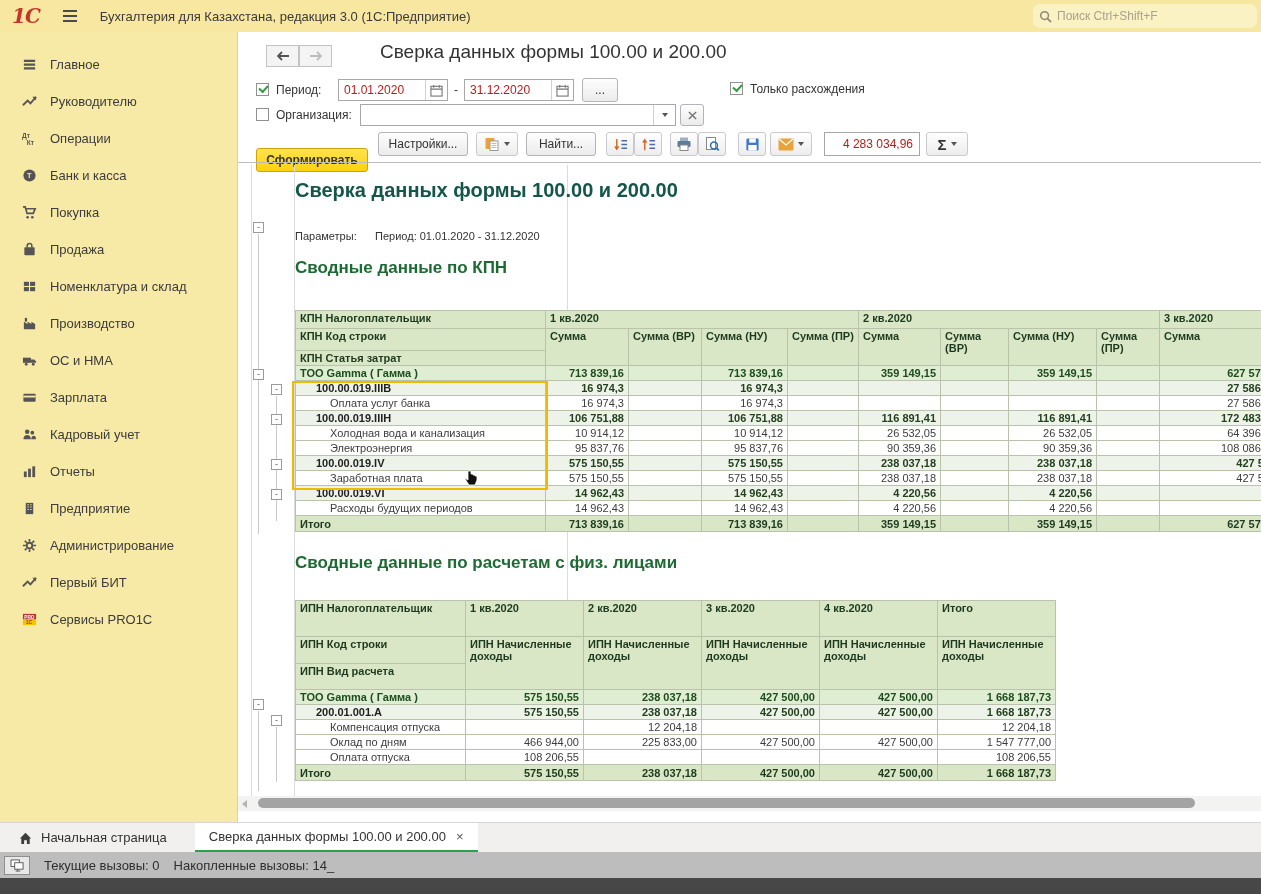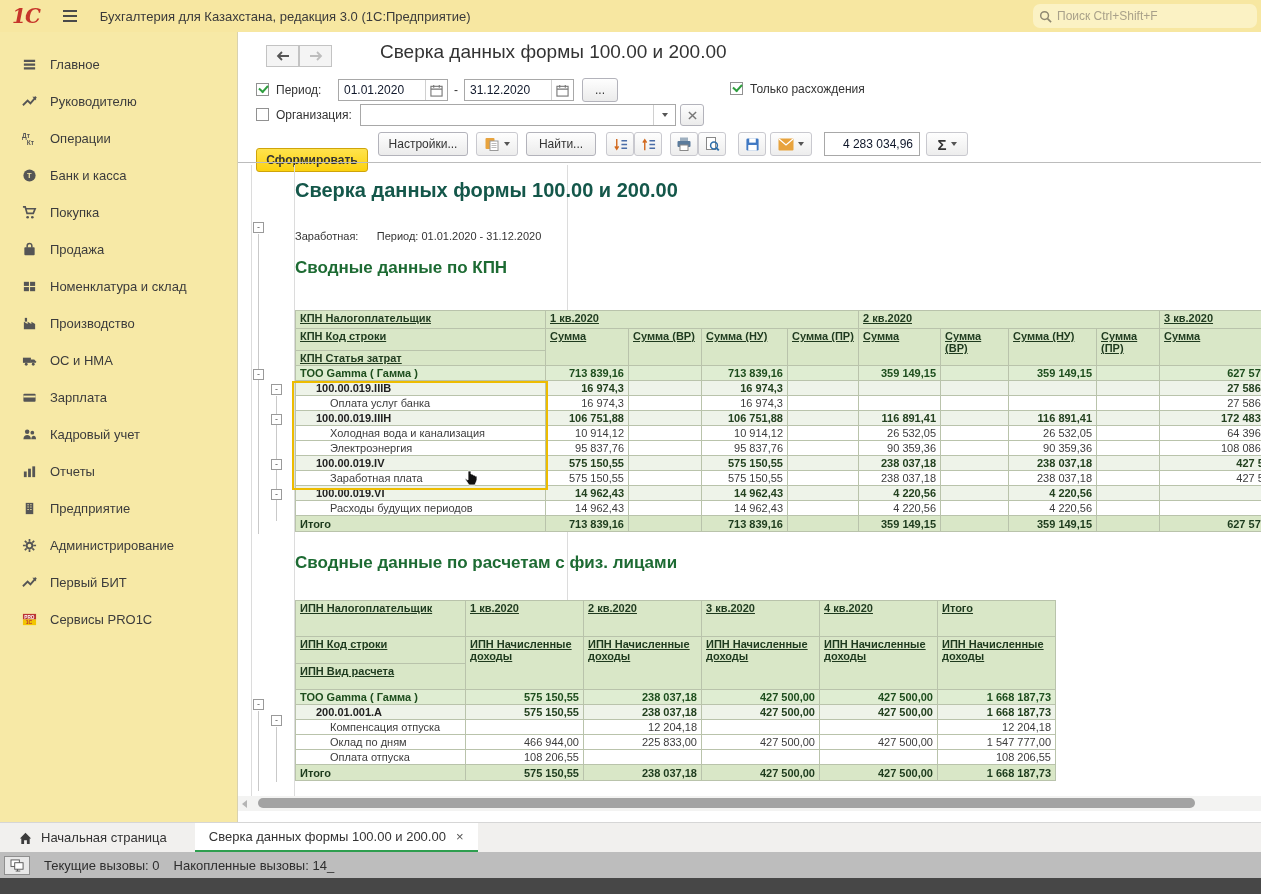--- a/index.html
+++ b/index.html
@@ -29,21 +29,21 @@
 
   
   .navbtn { position:absolute; width:33px; height:22px; border:1px solid #c3c3c3; background:#f4f4f4;
     display:flex; align-items:center; justify-content:center; }
   .page-title { position:absolute; left:142px; top:9px; font-size:19px; color:#333; }
   .cb { display:inline-block; width:13px; height:13px; border:1px solid #919191; background:#fff;
     position:relative; vertical-align:middle; }
   .cb.checked::after { content:""; position:absolute; left:2px; top:1px; width:7px; height:4px;
     border-left:2px solid #2e9e3f; border-bottom:2px solid #2e9e3f; transform:rotate(-48deg); }
   .flabel { font-size:12px; color:#333; }
-  .tinput { height:22px; border:1px solid #a8a8a8; background:#fff; font-size:12px; color:#0f172a;
+  .tinput { height:22px; border:1px solid #a8a8a8; background:#fff; font-size:12px; color:#b91c1c;
     display:flex; align-items:center; padding-left:5px; }
   .sq-btn { width:22px; height:20px; border-left:1px solid #d0d0d0; display:flex;
     align-items:center; justify-content:center; }
   .btn { position:absolute; height:24px; border:1px solid #b3b3bb; border-radius:3px;
     background:linear-gradient(#fefefe,#ebebeb); font-size:12px; color:#333;
     display:flex; align-items:center; justify-content:center; padding:0 10px; }
   .btn-primary { background:linear-gradient(#ffe34d,#fcd20f); border-color:#cfa40a; font-weight:bold; }
   .tool-ic { position:absolute; height:24px; border:1px solid #c9c9cf; border-radius:3px;
     background:linear-gradient(#fefefe,#ededed); display:flex; align-items:center;
     justify-content:center; }
@@ -55,21 +55,21 @@
   .rep-title { position:absolute; left:57px; top:147px; font-size:20px; font-weight:bold; color:#14574a; }
   .rep-params { position:absolute; left:57px; top:198px; font-size:11px; color:#333; }
   .rep-h2 { position:absolute; left:57px; font-size:17px; font-weight:bold; color:#1d6b33; }
   .vline { position:absolute; width:1px; background:#dcdcdc; }
 
   table.rep { position:absolute; border-collapse:collapse; table-layout:fixed;
     font-size:11px; color:#3c3c3c; background:#fff; }
   table.rep th, table.rep td { border:1px solid #b9c3ab; padding:1px 4px; overflow:hidden;
     white-space:nowrap; }
   table.rep th { background:#d9e7c7; color:#1e3a1e; text-align:left; font-weight:bold;
-    vertical-align:top; white-space:normal; line-height:12px;text-decoration:underline; }
+    vertical-align:top; white-space:normal; line-height:12px; }
   td.num { text-align:right; }
   tr.l1 td { background:#dfedd2; font-weight:bold; color:#1d4d1d; height:15px; }
   tr.l2 td { background:#eef3e9; font-weight:bold; color:#23411f; height:14px; }
   tr.leaf td { background:#fff; height:14px; }
   tr.total td { background:#d9e7c7; font-weight:bold; color:#1d3b1d; height:16px; }
   tr.l2 td:first-child { padding-left:20px; color:#222; }
   tr.leaf td:first-child { padding-left:34px; }
 
   .tree-box { position:absolute; width:11px; height:11px; border:1px solid #9a9a9a; background:#fff;
     font-size:9px; line-height:9px; text-align:center; color:#555; z-index:5; }
@@ -390,21 +390,21 @@
 
     <div class="divider"></div>
 
     <div class="vline" style="left:13px; top:133px; height:631px;"></div>
     <div class="vline" style="left:56px; top:133px; height:631px;"></div>
     <div class="vline" style="left:329px; top:133px; height:145px;"></div>
     <div class="vline" style="left:329px; top:500px; height:68px;"></div>
 
     <div class="rep-title">Сверка данных формы 100.00 и 200.00</div>
     <div class="rep-params">
-      <span>Заработная:</span>&nbsp;&nbsp;&nbsp;&nbsp;&nbsp;
+      <span>Параметры:</span>&nbsp;&nbsp;&nbsp;&nbsp;&nbsp;
       <span>Период: 01.01.2020 - 31.12.2020</span></div>
     <div class="rep-h2" style="top:226px;">Сводные данные по КПН</div>
 
     <table class="rep" style="left:57px; top:278px; width:985px;">
       <colgroup>
           <col style="width:250px">
           <col style="width:83px">
           <col style="width:73px">
           <col style="width:86px">
           <col style="width:71px">

